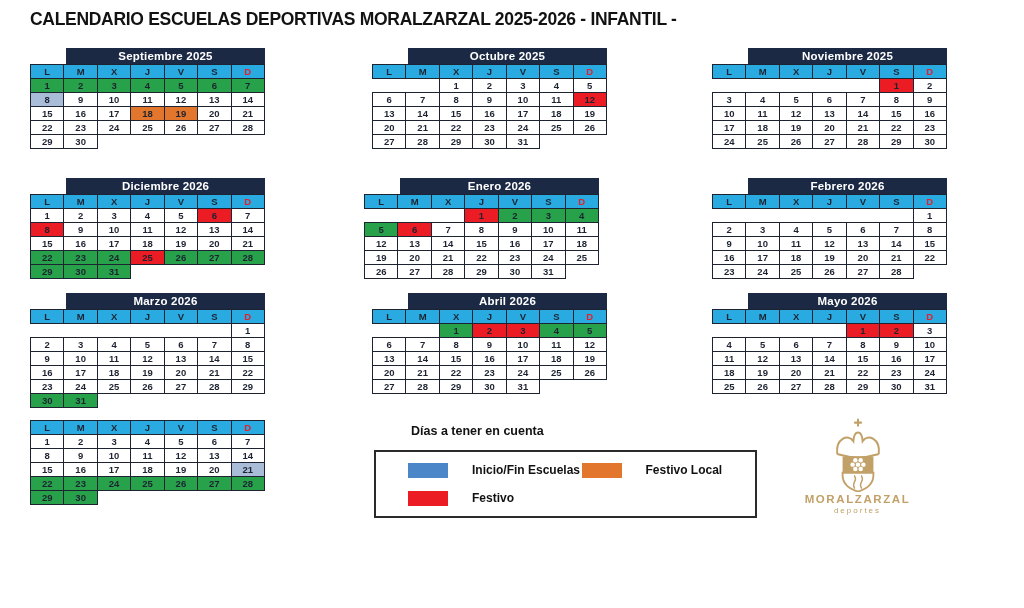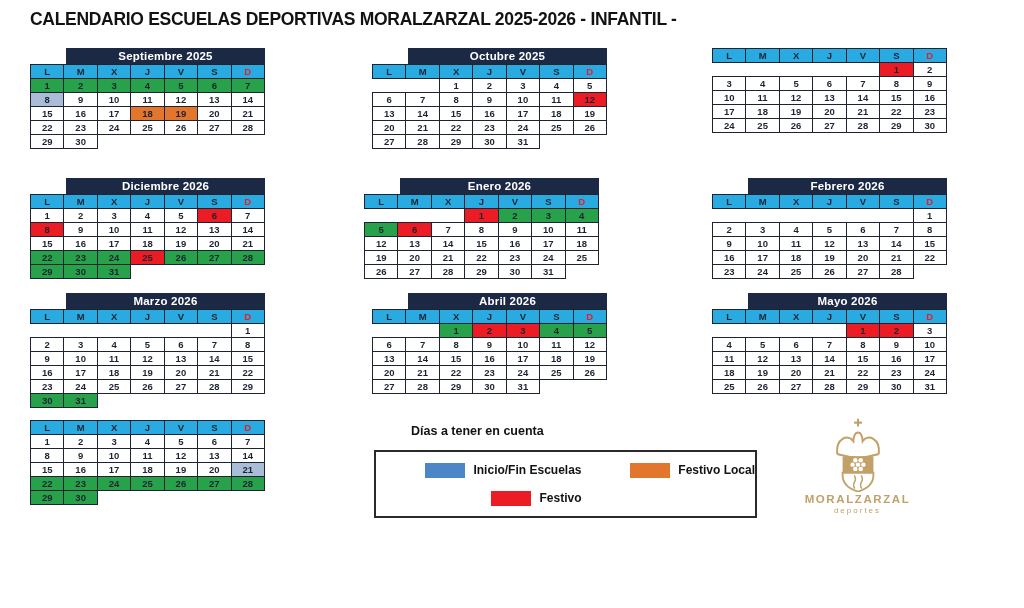--- a/index.html
+++ b/index.html
@@ -41,21 +41,21 @@
   
   .legend-title{
     position:absolute;left:374px;top:424px;font-size:12.5px;font-weight:bold;color:#121212;padding-left:37px;
   }
   .legend-box{
     position:absolute;left:374px;top:450px;width:383px;height:68px;
     border:2px solid #2a2a2a;box-sizing:border-box;
     display:grid;grid-template-columns:1fr 1fr;align-content:center;
     row-gap:13px;padding-left:32px;
   }
-  .legend-item{display:flex;align-items:center;gap:8px;justify-content:flex-end;}
+  .legend-item{display:flex;align-items:center;gap:24px;}
   .legend-item .chip{width:40px;height:15px;flex:0 0 auto;}
   .chip-blue{background:#4a86c8}
   .chip-green{background:#0ca04e}
   .chip-orange{background:#e2762d}
   .chip-red{background:#ec1c24}
   .legend-item .lbl{font-size:12px;font-weight:bold;color:#121212;white-space:nowrap;}
   
   .logo{position:absolute;left:800px;top:418px;width:115px;text-align:center;color:#c2a169;}
   .logo svg{display:block;margin:0 auto;}
   .logo-name{font-size:11.5px;letter-spacing:1.6px;margin-top:1px;font-weight:bold;}
@@ -186,20 +186,21 @@
           <td class="day">29</td>
           <td class="day">30</td>
           <td class="day">31</td>
           <td class="empty"></td>
           <td class="empty"></td>
         </tr>
       </tbody>
   </table>
 </div>
 <div class="month m2">
+  <div class="month-title">Noviembre 2025</div>
   <table class="cal">
     <thead>
         <tr class="dow-row">
           <td class="dow">L</td>
           <td class="dow">M</td>
           <td class="dow">X</td>
           <td class="dow">J</td>
           <td class="dow">V</td>
           <td class="dow">S</td>
           <td class="dow sun-h">D</td>

